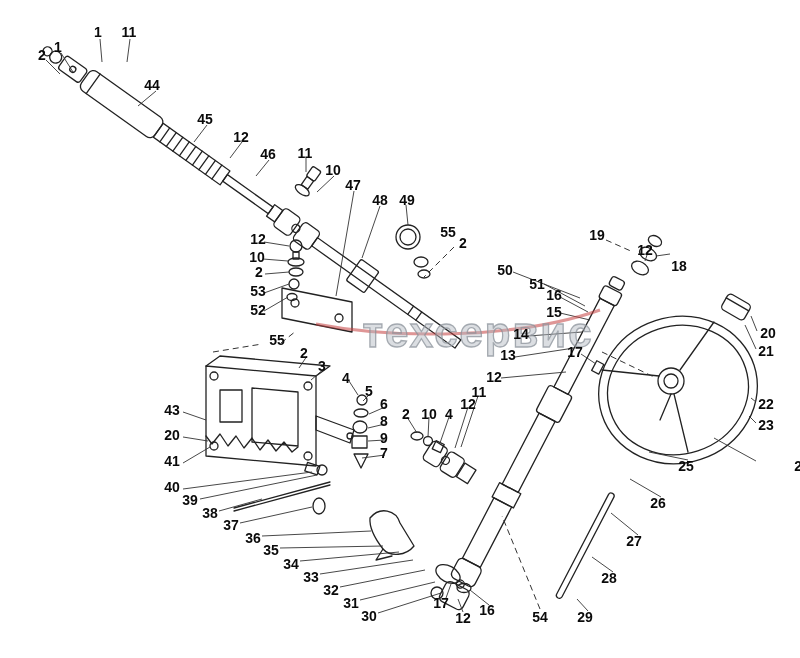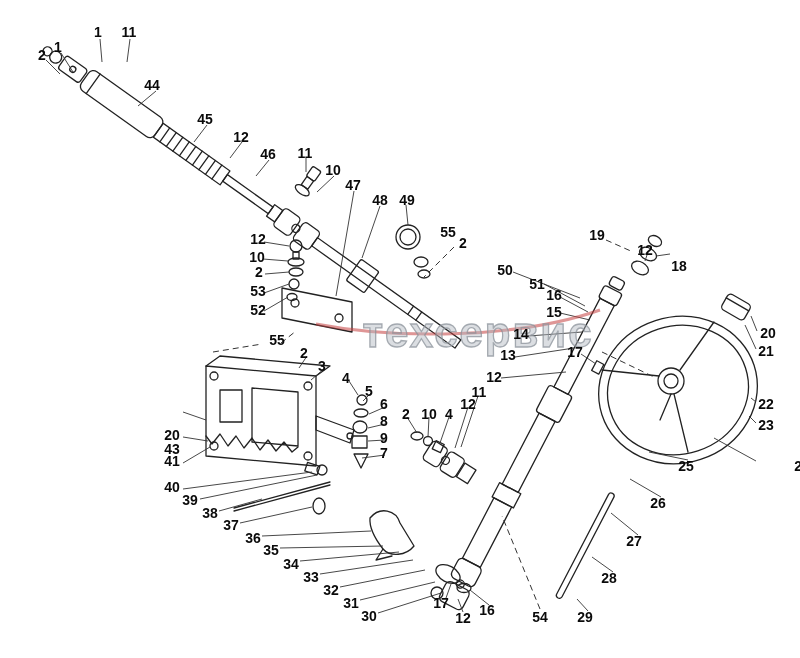--- a/index.html
+++ b/index.html
@@ -298,21 +298,21 @@
       <div class="part-label" style="left: 369px; top: 391px;">5</div>
       <div class="part-label" style="left: 384px; top: 404px;">6</div>
       <div class="part-label" style="left: 384px; top: 421px;">8</div>
       <div class="part-label" style="left: 384px; top: 438px;">9</div>
       <div class="part-label" style="left: 384px; top: 453px;">7</div>
       <div class="part-label" style="left: 406px; top: 414px;">2</div>
       <div class="part-label" style="left: 429px; top: 414px;">10</div>
       <div class="part-label" style="left: 449px; top: 414px;">4</div>
       <div class="part-label" style="left: 468px; top: 404px;">12</div>
       <div class="part-label" style="left: 479px; top: 392px;">11</div>
-      <div class="part-label" style="left: 172px; top: 410px; margin-top: 39px;">43</div>
+      <div class="part-label" style="left: 172px; top: 410px;">43</div>
       <div class="part-label" style="left: 172px; top: 435px;">20</div>
       <div class="part-label" style="left: 172px; top: 461px;">41</div>
       <div class="part-label" style="left: 172px; top: 487px;">40</div>
       <div class="part-label" style="left: 190px; top: 500px;">39</div>
       <div class="part-label" style="left: 210px; top: 513px;">38</div>
       <div class="part-label" style="left: 231px; top: 525px;">37</div>
       <div class="part-label" style="left: 253px; top: 538px;">36</div>
       <div class="part-label" style="left: 271px; top: 550px;">35</div>
       <div class="part-label" style="left: 291px; top: 564px;">34</div>
       <div class="part-label" style="left: 311px; top: 577px;">33</div>

